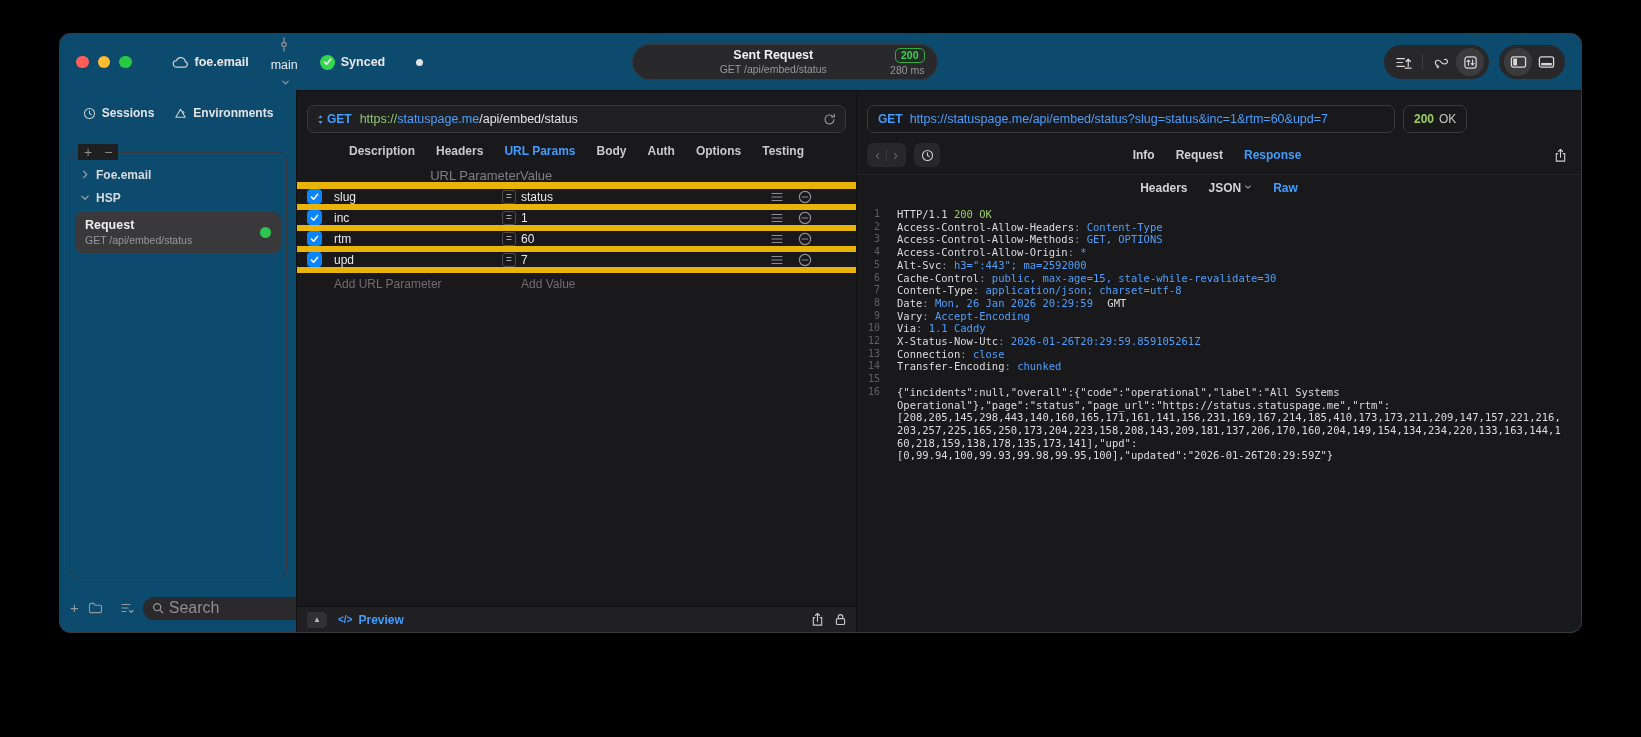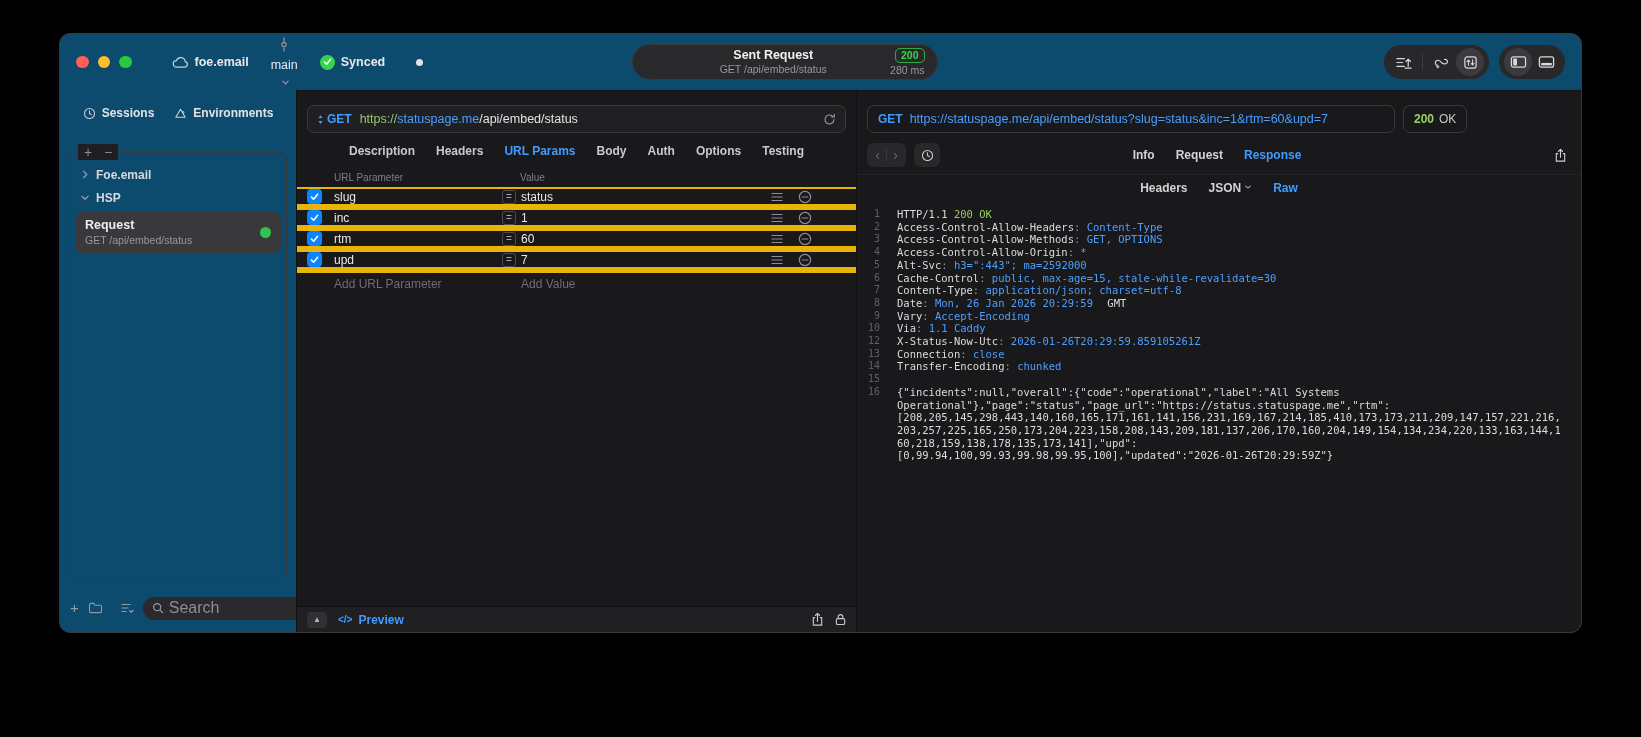--- a/index.html
+++ b/index.html
@@ -79,22 +79,22 @@
   .url-bar{margin:14px 10px 0;height:28px;border:1px solid #3a3a3c;border-radius:7px;background:#202023;
     display:flex;align-items:center;padding:0 9px;gap:8px;flex:none;}
   .method-sel{color:var(--accent);font-weight:700;font-size:12px;display:flex;align-items:center;gap:3px;}
   .url-text{font-size:12.5px;white-space:nowrap;overflow:hidden;}
   .u-scheme{color:var(--scheme-green);} .u-host{color:#4a9eff;} .u-path{color:#e3e3e5;}
   .refresh{margin-left:auto;color:#98989d;display:flex;}
   .mid-tabs{height:35px;display:flex;justify-content:center;align-items:center;gap:21px;font-size:12px;
     color:#c9c9cd;flex:none;font-weight:600;}
   .tab.active{color:var(--accent);}
   .ptable{flex:1;min-height:0;}
-  .phead{display:flex;height:21px;align-items:center;color:#7f7f84;font-size:10px;padding-left:37px;
-    border-bottom:2px solid #eab308;}
+  .phead{display:flex;height:21px;align-items:center;color:#7f7f84;font-size:13px;padding-left:37px;
+    border-bottom:7px solid #eab308;text-align:right;}
   .ph-key{width:186px;}
   .prow{display:flex;align-items:center;height:21px;border-bottom:6px solid #eab308;
     padding:0 44px 0 10px;font-size:12px;color:#e8e8ea;}
   .pcheck{width:15px;height:15px;border-radius:4px;background:var(--cb-blue);display:flex;align-items:center;
     justify-content:center;margin-right:12px;flex:none;}
   .pkey{width:168px;}
   .peq{width:14px;height:14px;border:1px solid #4c4c50;border-radius:3px;color:#a8a8ac;font-size:10px;
     display:flex;align-items:center;justify-content:center;margin-right:5px;flex:none;}
   .pval{flex:1;}
   .picon{color:#8e8e93;margin-left:15px;display:flex;}

